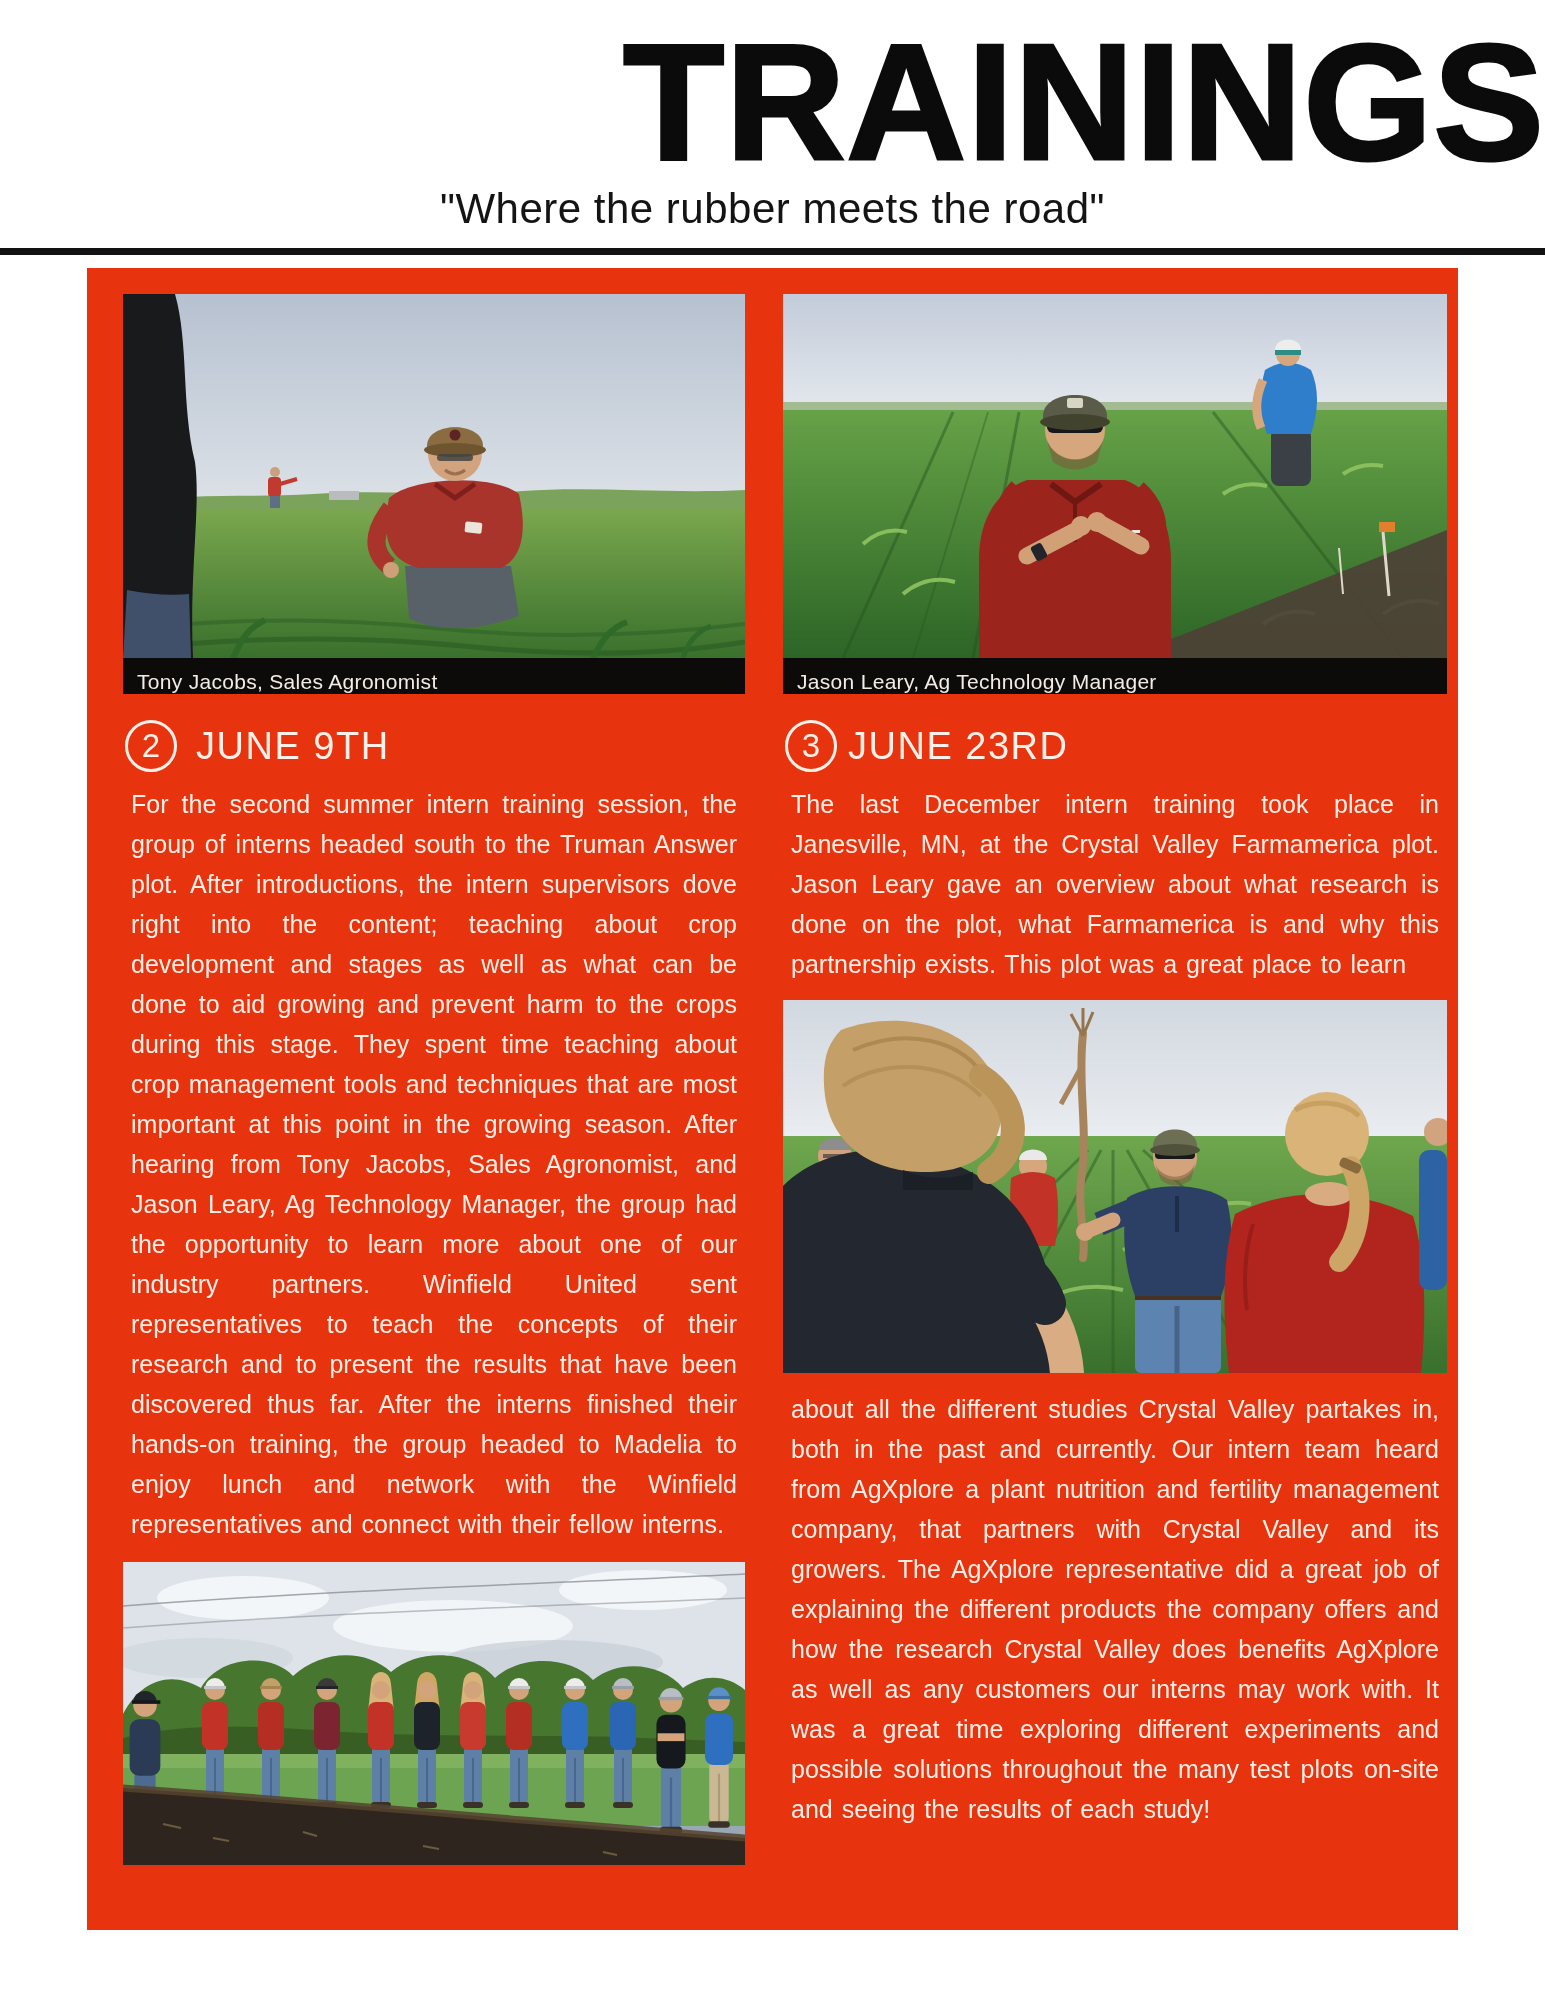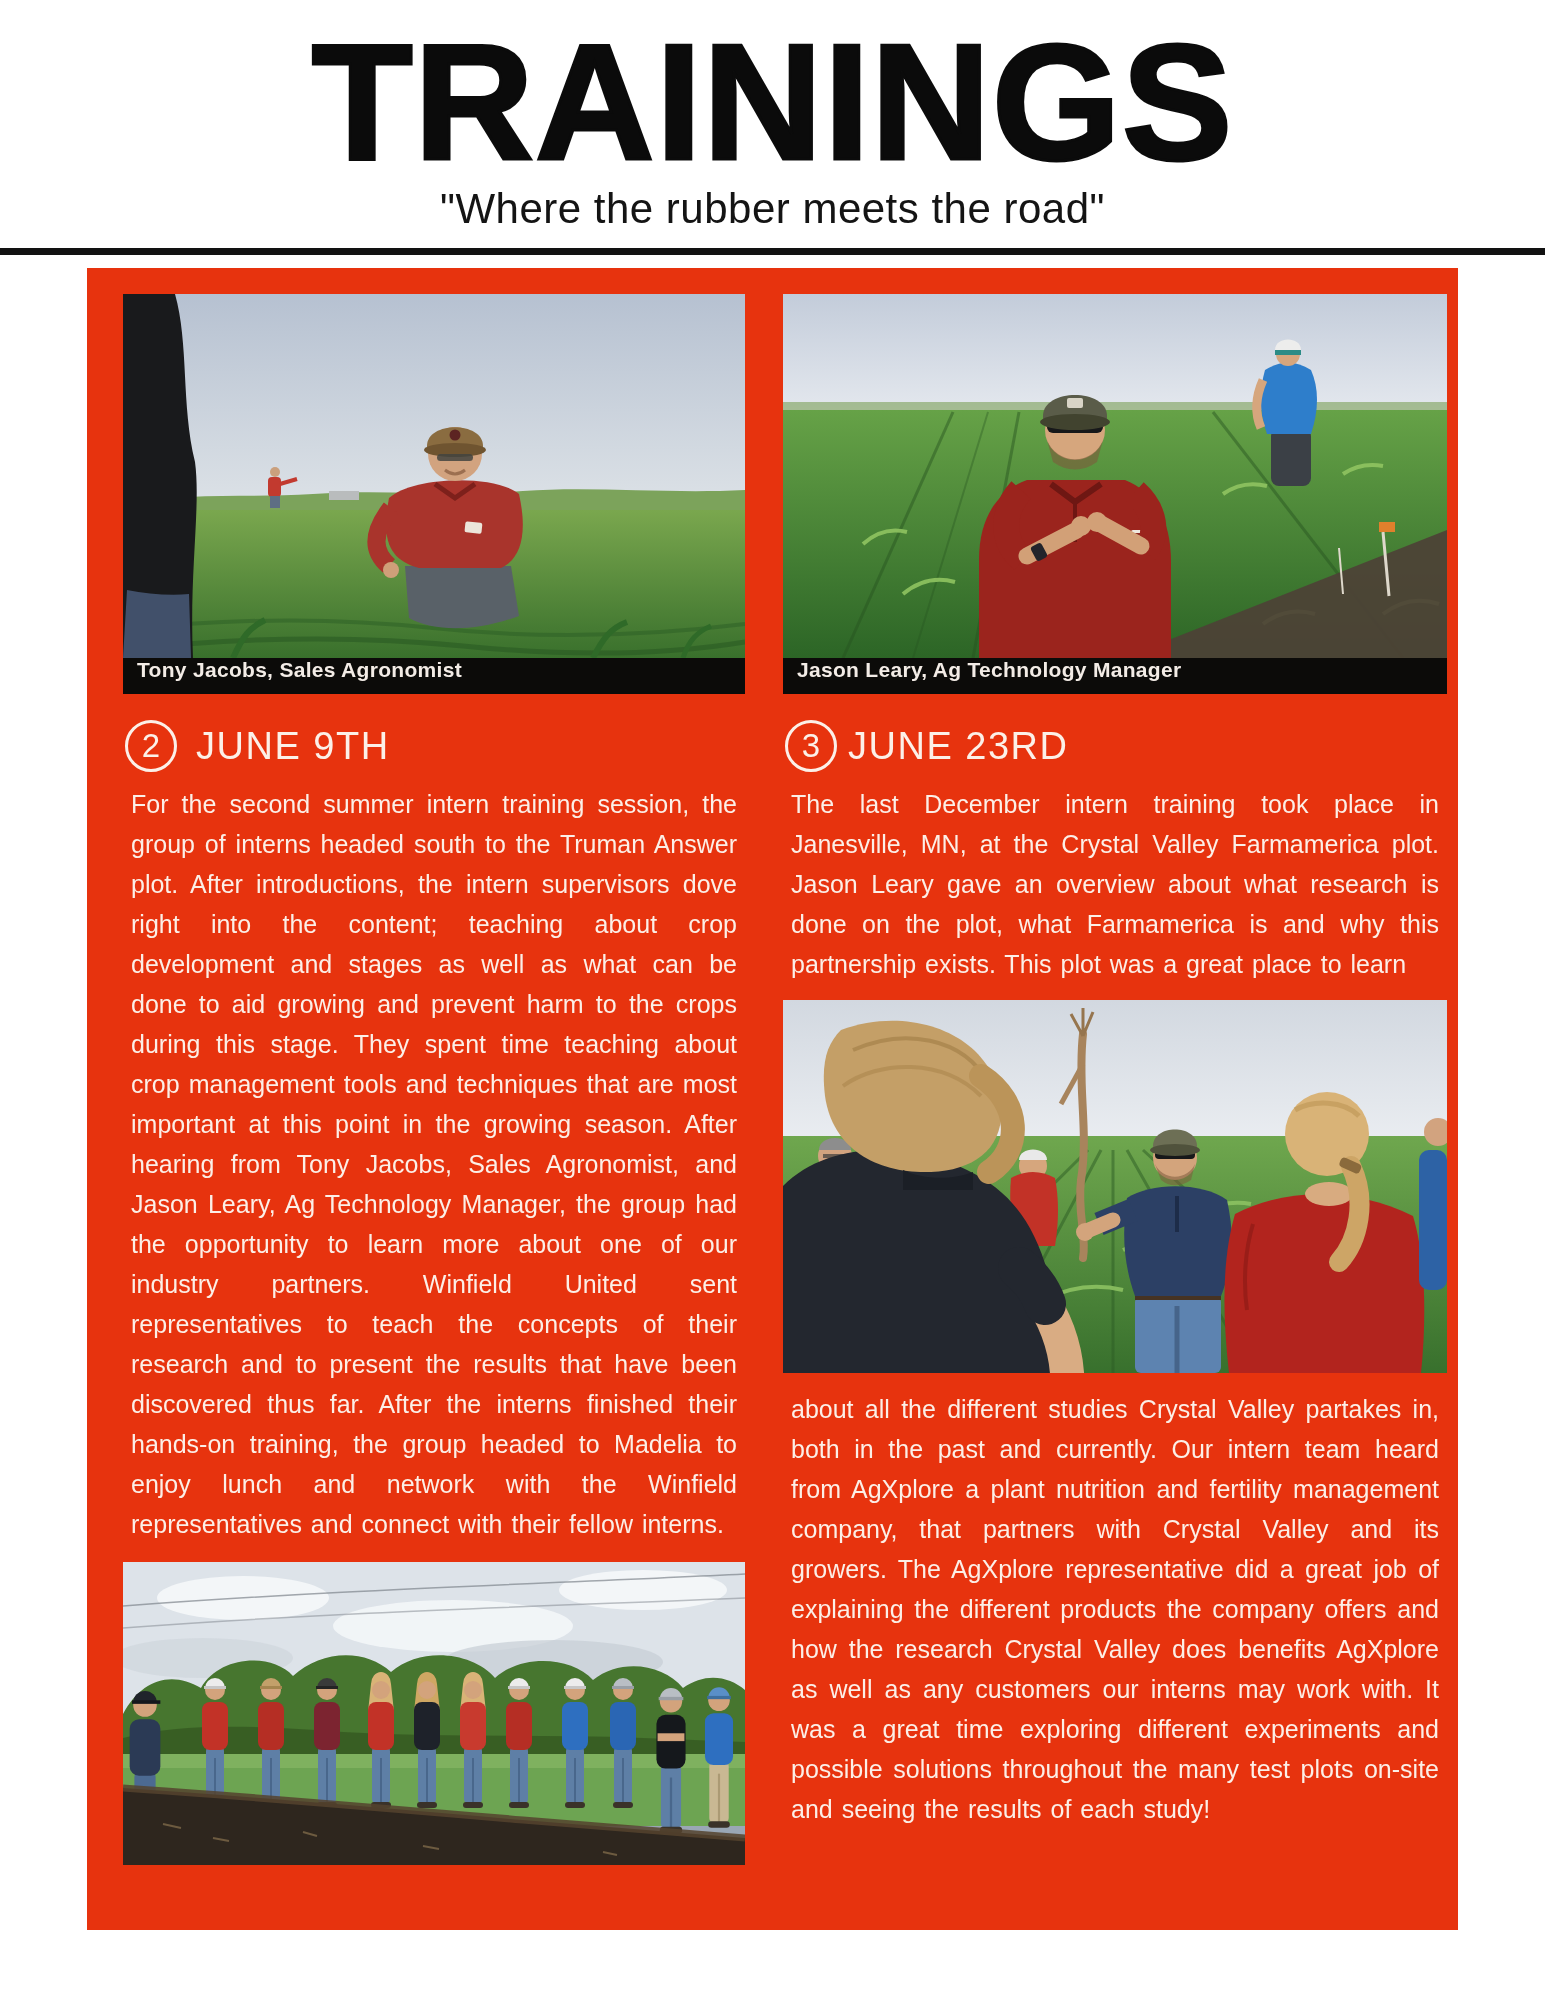--- a/index.html
+++ b/index.html
@@ -1,41 +1,41 @@
 <!DOCTYPE html>
 <html><head>
 <meta charset="utf-8">
 <style>
   html,body{margin:0;padding:0;background:#ffffff;}
   .page{width:1545px;height:2000px;overflow:hidden;background:#ffffff;position:relative;
         font-family:"Liberation Sans","DejaVu Sans",sans-serif;}
   
   .hdr{padding-top:22px;}
-  .title{margin:0;text-align:center;font-size:166px;line-height:.96;font-weight:900;
+  .title{margin:0;text-align:right;font-size:166px;line-height:.96;font-weight:900;
          color:#0b0b0b;-webkit-text-stroke:3px #0b0b0b;letter-spacing:1px;}
   .subtitle{text-align:center;font-size:42px;color:#141414;margin-top:4px;letter-spacing:.5px;}
   .rule{height:7px;background:#121212;margin-top:15px;}
   
   .panel{background:#e7330e;margin:13px 87px 0;height:1662px;box-sizing:border-box;
          padding:26px 10px 14px 36px;display:flex;gap:38px;overflow:hidden;}
   .col{display:block;}
   .col-left{width:622px;flex:0 0 622px;}
   .col-right{width:664px;flex:0 0 664px;}
   figure{margin:0;}
   .photo{position:relative;overflow:hidden;background:#9aa7b5;}
   .photo svg{display:block;width:100%;}
   .photo-top{height:400px;}
   .photo-top svg{height:364px;}
   .photo-mid{height:373px;margin:16px 0;}
   .photo-mid svg{height:373px;}
   .photo-bottom{height:303px;margin-top:18px;}
   .photo-bottom svg{height:303px;}
   .caption-bar{position:absolute;left:0;right:0;bottom:0;height:36px;background:#0c0b09;
-               color:#f3ece6;font-size:21px;display:flex;align-items:flex-start;
-               padding:0 14px;letter-spacing:.3px;font-weight:bold;}
+               color:#f3ece6;font-size:21px;display:flex;align-items:flex-end;
+               padding:0 14px;letter-spacing:.3px;}
   .heading-row{display:flex;align-items:center;gap:16px;margin:26px 0 12px 2px;}
   .col-right .heading-row{gap:8px;}
   .badge{width:52px;height:52px;flex:0 0 52px;border:3px solid #fcf0e8;border-radius:50%;
          display:flex;align-items:center;justify-content:center;font-size:33px;
          color:#fcf0e8;box-sizing:border-box;}
   .date-heading{margin:3px;font-size:38px;font-weight:400;color:#fcf0e8;letter-spacing:1.5px;}
   .body{margin:8px;font-size:25px;line-height:40px;text-align:justify;color:#fcefe7;word-spacing:2px;}
 </style>
 </head>
 <body>

